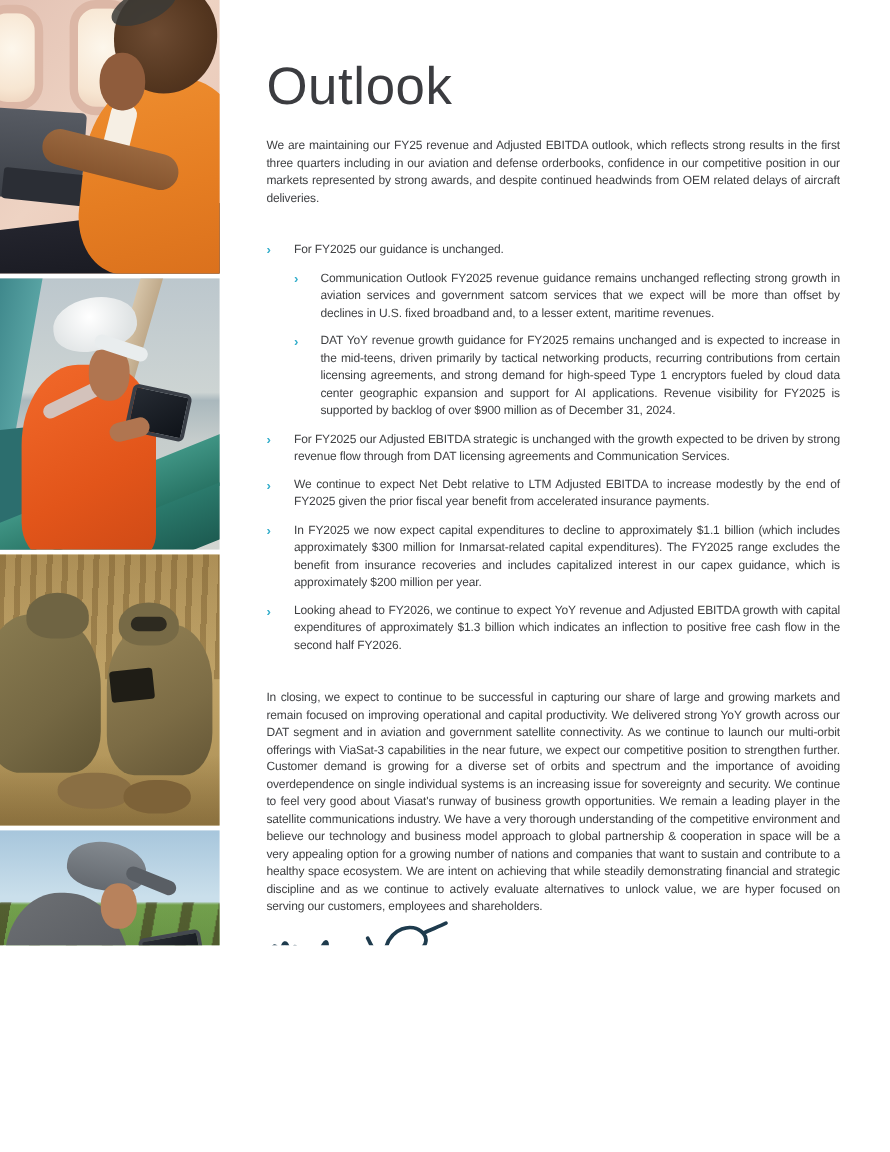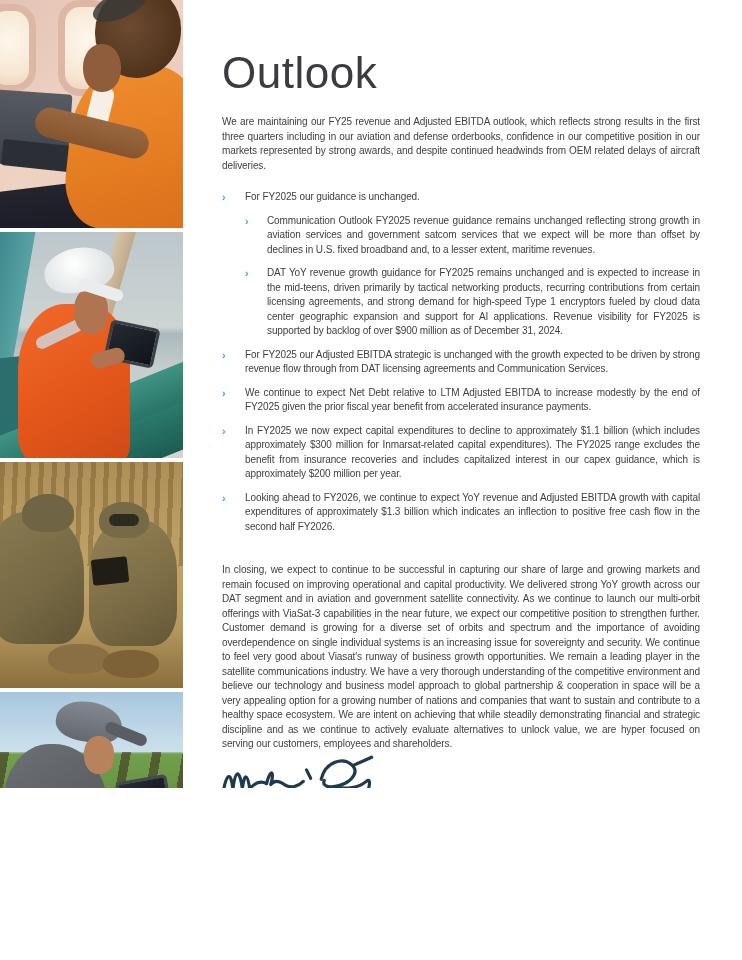--- a/index.html
+++ b/index.html
@@ -105,21 +105,21 @@
   
   .content{
     position:absolute;left:222px;top:50px;width:478px;color:var(--body);
     font-size:10px;line-height:14.5px;letter-spacing:-0.1px;
   }
   .title{
     font-size:44px;line-height:46px;font-weight:300;color:#3b3c40;
     letter-spacing:0.5px;margin-bottom:19px;
   }
   .para{text-align:justify;}
-  .intro{margin-bottom:17px;}
+  .intro{margin-bottom:29px;}
   .bullets{margin-top:0;}
   .bullet{display:flex;margin-bottom:9px;}
   .bullet .glyph{flex:none;width:23px;color:var(--bullet);font-size:11px;line-height:14px;font-weight:bold;}
   .bullet .btext{flex:1;text-align:justify;}
   .bullet.lvl2{padding-left:23px;}
   .bullet.lvl2 .glyph{width:22px;}
   .closing{margin-top:29px;}
   .signoff{margin-top:29px;margin-bottom:10px;}
   .signature{display:block;margin:0 0 6px -4px;}
   .signatory{margin-top:2px;}

